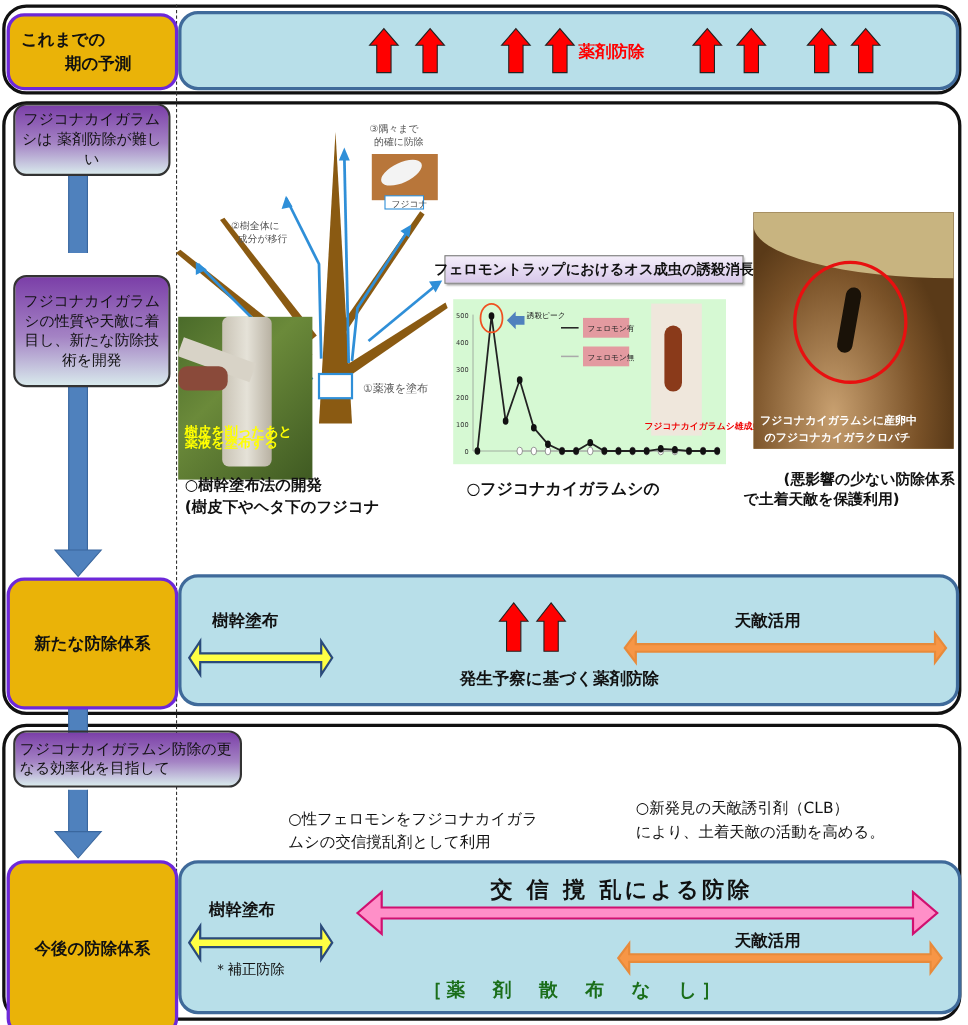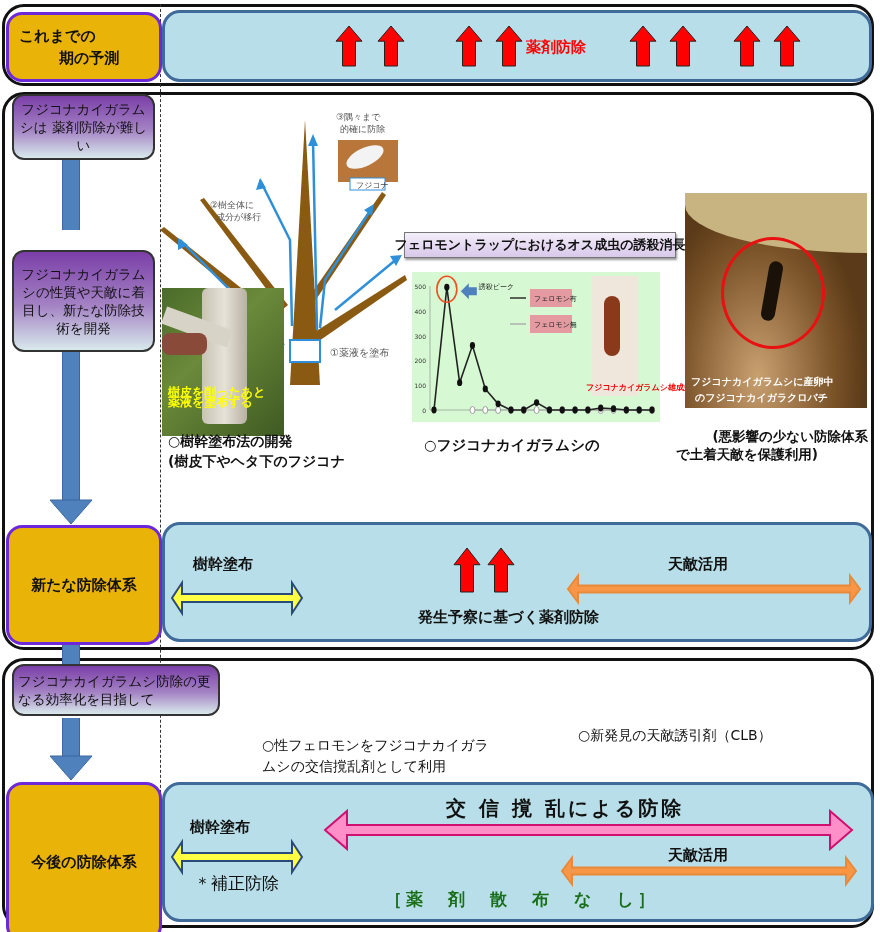--- a/index.html
+++ b/index.html
@@ -210,28 +210,29 @@
 <div class="purple" style="left:12px;top:664px;width:208px;height:52px;justify-content:flex-start;text-align:left;padding:2px 4px;">
   <span>フジコナカイガラムシ防除の更なる効率化を目指して</span>
 </div>
 
 <div class="caption" style="left:262px;top:735px;font-size:14px;font-weight:normal;line-height:1.5;">
   <div>○性フェロモンをフジコナカイガラ</div>
   <div>ムシの交信撹乱剤として利用</div>
 </div>
 <div class="caption" style="left:578px;top:725px;font-size:14px;font-weight:normal;line-height:1.55;">
   <div>○新発見の天敵誘引剤（CLB）</div>
+  <div>により、土着天敵の活動を高める。</div>
 </div>
 
 <div class="yellow" style="left:6px;top:782px;width:156px;height:160px;">
   <span>今後の防除体系</span>
 </div>
 <div class="blue" style="left:162px;top:782px;width:712px;height:140px;"></div>
 <div class="lbl" style="left:190px;top:818px;">樹幹塗布</div>
-<div class="lbl" style="left:194px;top:872px;font-weight:normal;font-size:17px;">＊補正防除</div>
+<div class="lbl" style="left:194px;top:872px;font-weight:normal;font-size:13px;">＊補正防除</div>
 <div class="lbl" style="left:446px;top:795px;font-size:20px;letter-spacing:3px;">交 信 撹 乱による防除</div>
 <div class="lbl" style="left:668px;top:846px;">天敵活用</div>
 <div class="lbl" style="left:385px;top:888px;font-size:17px;color:#1a6e1a;letter-spacing:4px;">［薬　剤　散　布　な　し］</div>
 <svg id="future-arrows" style="left:0;top:0;" width="880" height="932">
     <polygon points="172,857 182,841.8 182,853 292,853 292,841.8 302,857 292,872.2 292,861 182,861 182,872.2" fill="#ffff44" stroke="#2a4a7a" stroke-width="2"></polygon>
     <polygon points="325,830 347,811 347,825 830,825 830,811 852,830 830,849 830,835 347,835 347,849" fill="#ff8fc8" stroke="#d01070" stroke-width="2"></polygon>
     <polygon points="562,871 572,857.7 572,867.5 846,867.5 846,857.7 856,871 846,884.3 846,874.5 572,874.5 572,884.3" fill="#f79646" stroke="#e88a3a" stroke-width="2"></polygon>
   </svg>
 
 </body></html>

